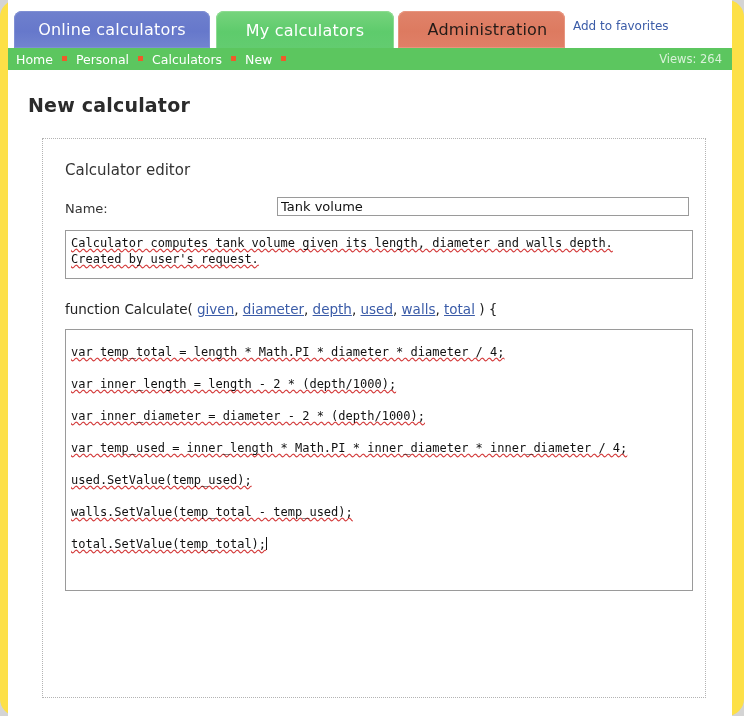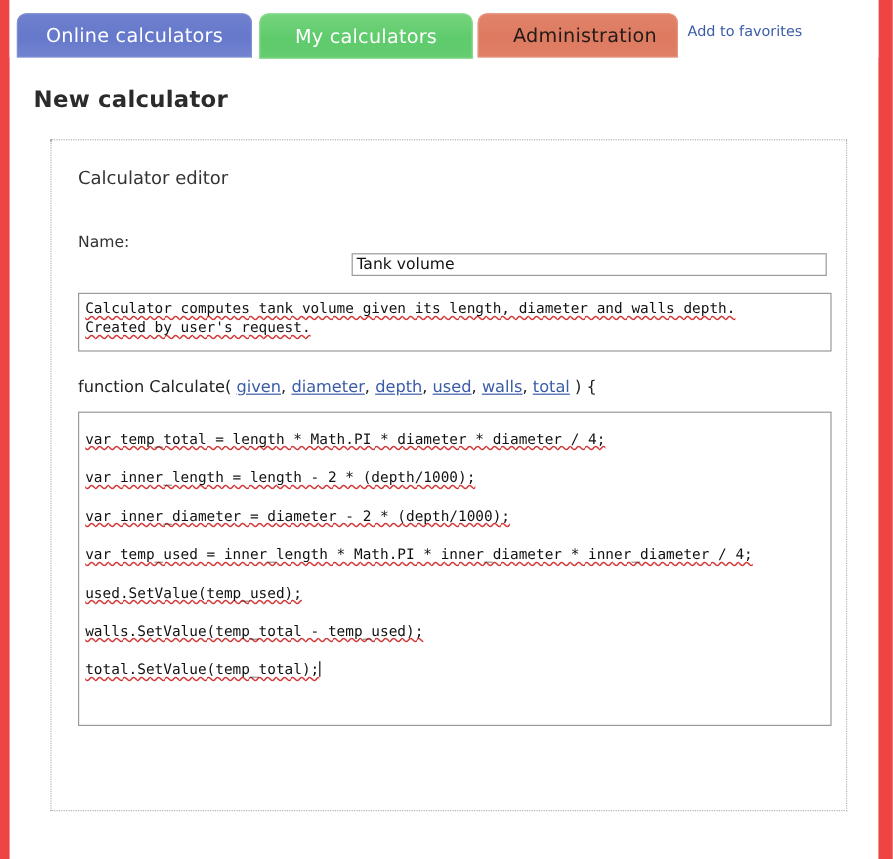--- a/index.html
+++ b/index.html
@@ -8,21 +8,22 @@
     width: 744px; height: 716px;
     overflow: hidden;
     background: #d4d4d4;
     font-family: "DejaVu Sans", sans-serif;
   }
 
   
   #page {
     position: relative;
     width: 744px; height: 716px;
-    background: #ef4444;
+    background: #fde047;
+    border-radius: 17px;
   }
   #sheet {
     position: absolute;
     left: 8px; top: 0;
     width: 724px; height: 716px;
     background: #ffffff;
   }
 
   
   #tabbar {
@@ -119,41 +120,39 @@
     min-height: 560px;
   }
   #editor-title {
     font-size: 15px;
     color: #333333;
     margin: 6px 0 18px 6px;
   }
 
   .field-row {
     display: flex;
-    align-items: center;
+    align-items: flex-end;
     margin: 0 0 14px 6px;
-    gap: 16px;
   }
   .field-label {
     font-size: 13px;
     color: #333333;
     width: 212px;
     flex: none;
   }
   #name-input {
     width: 412px;
     height: 19px;
     border: 1px solid #9a9a9a;
     background: #ffffff;
     font-family: "DejaVu Sans", sans-serif;
     font-size: 13px;
     color: #111111;
     padding: 0 3px;
     outline: none;
-    margin-top: 36px;
   }
 
   #desc-label {
     font-size: 13px;
     color: #333333;
     margin: 14px 0 8px 6px;
   }
   .code-box {
     border: 1px solid #9a9a9a;
     background: #ffffff;
@@ -267,20 +266,31 @@
       </div>
       <div class="tab" id="tab-my">
         <span>My calculators</span>
       </div>
       <div class="tab" id="tab-admin">
         <span>Administration</span>
       </div>
       <div id="fav-link">Add to favorites</div>
     </div>
 
+    <div id="crumbbar">
+      <span class="crumb">Home</span>
+      <span class="crumb-sep"></span>
+      <span class="crumb">Personal</span>
+      <span class="crumb-sep"></span>
+      <span class="crumb">Calculators</span>
+      <span class="crumb-sep"></span>
+      <span class="crumb">New</span>
+      <span class="crumb-sep"></span>
+      <span id="views">Views: 264</span>
+    </div>
 
     <div id="content">
       <div id="page-title">New calculator</div>
 
       <div id="editor-panel">
         <div id="editor-title">Calculator editor</div>
 
         <div class="field-row">
           <div class="field-label">Name:</div>
           <input id="name-input" type="text" value="Tank volume" style="">

